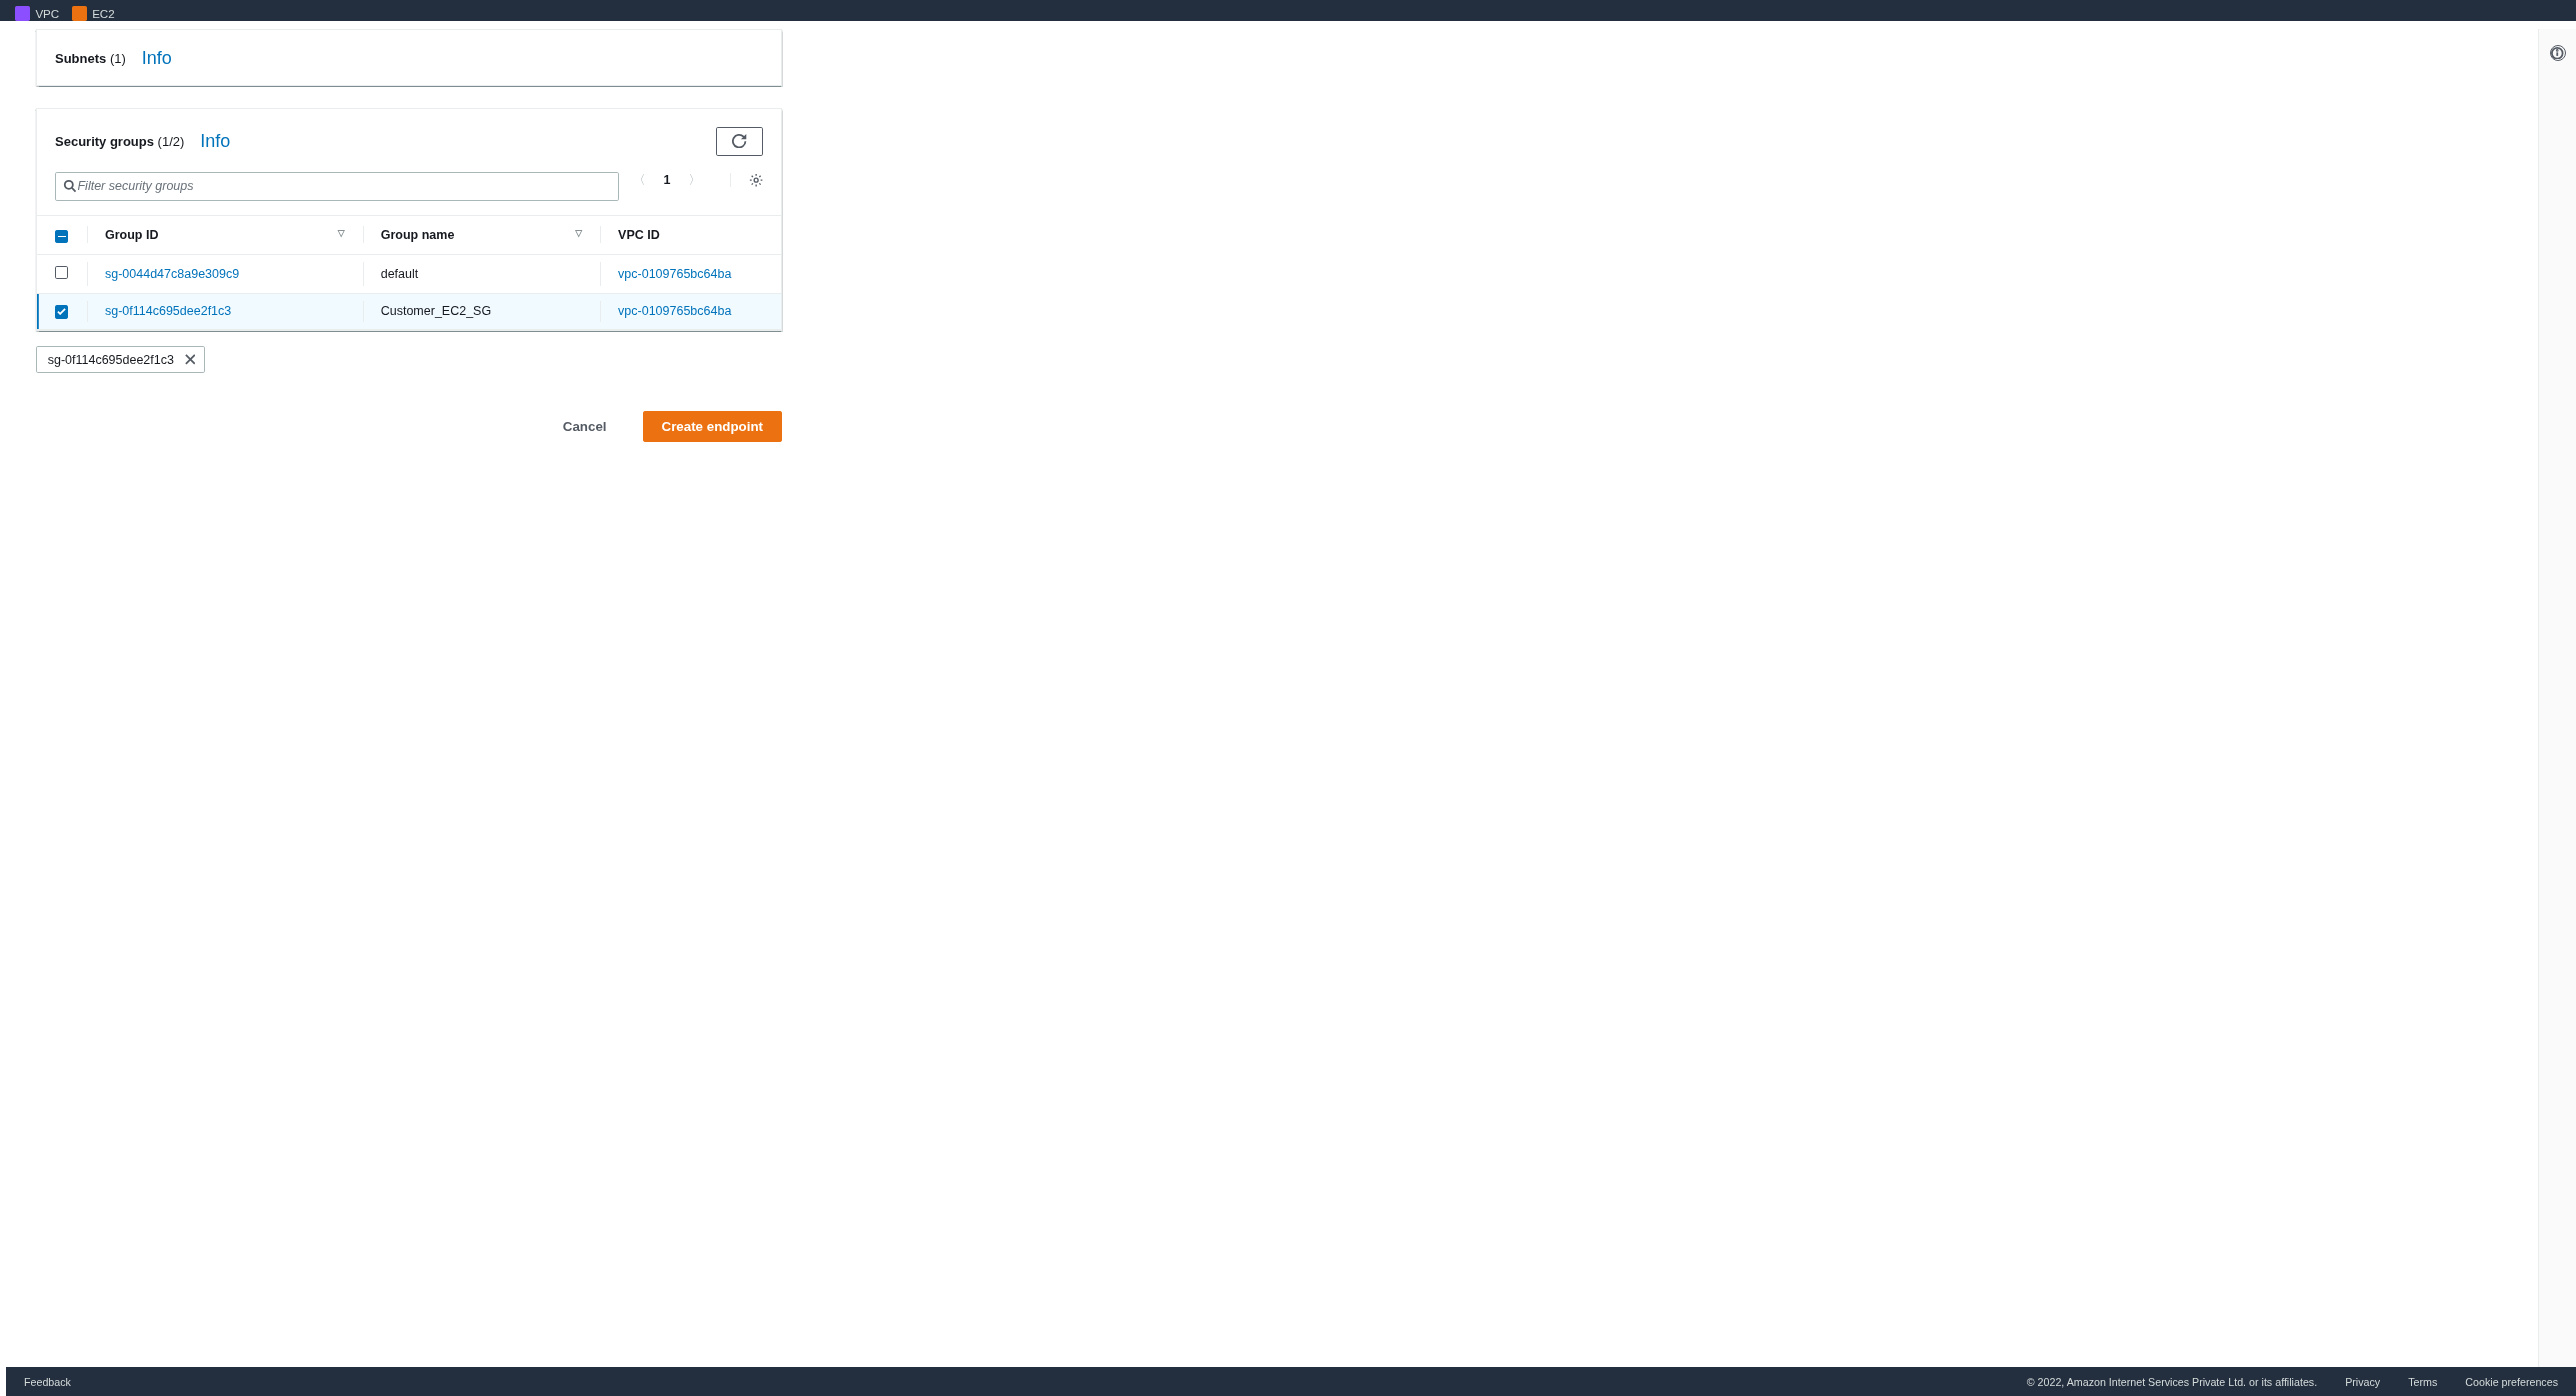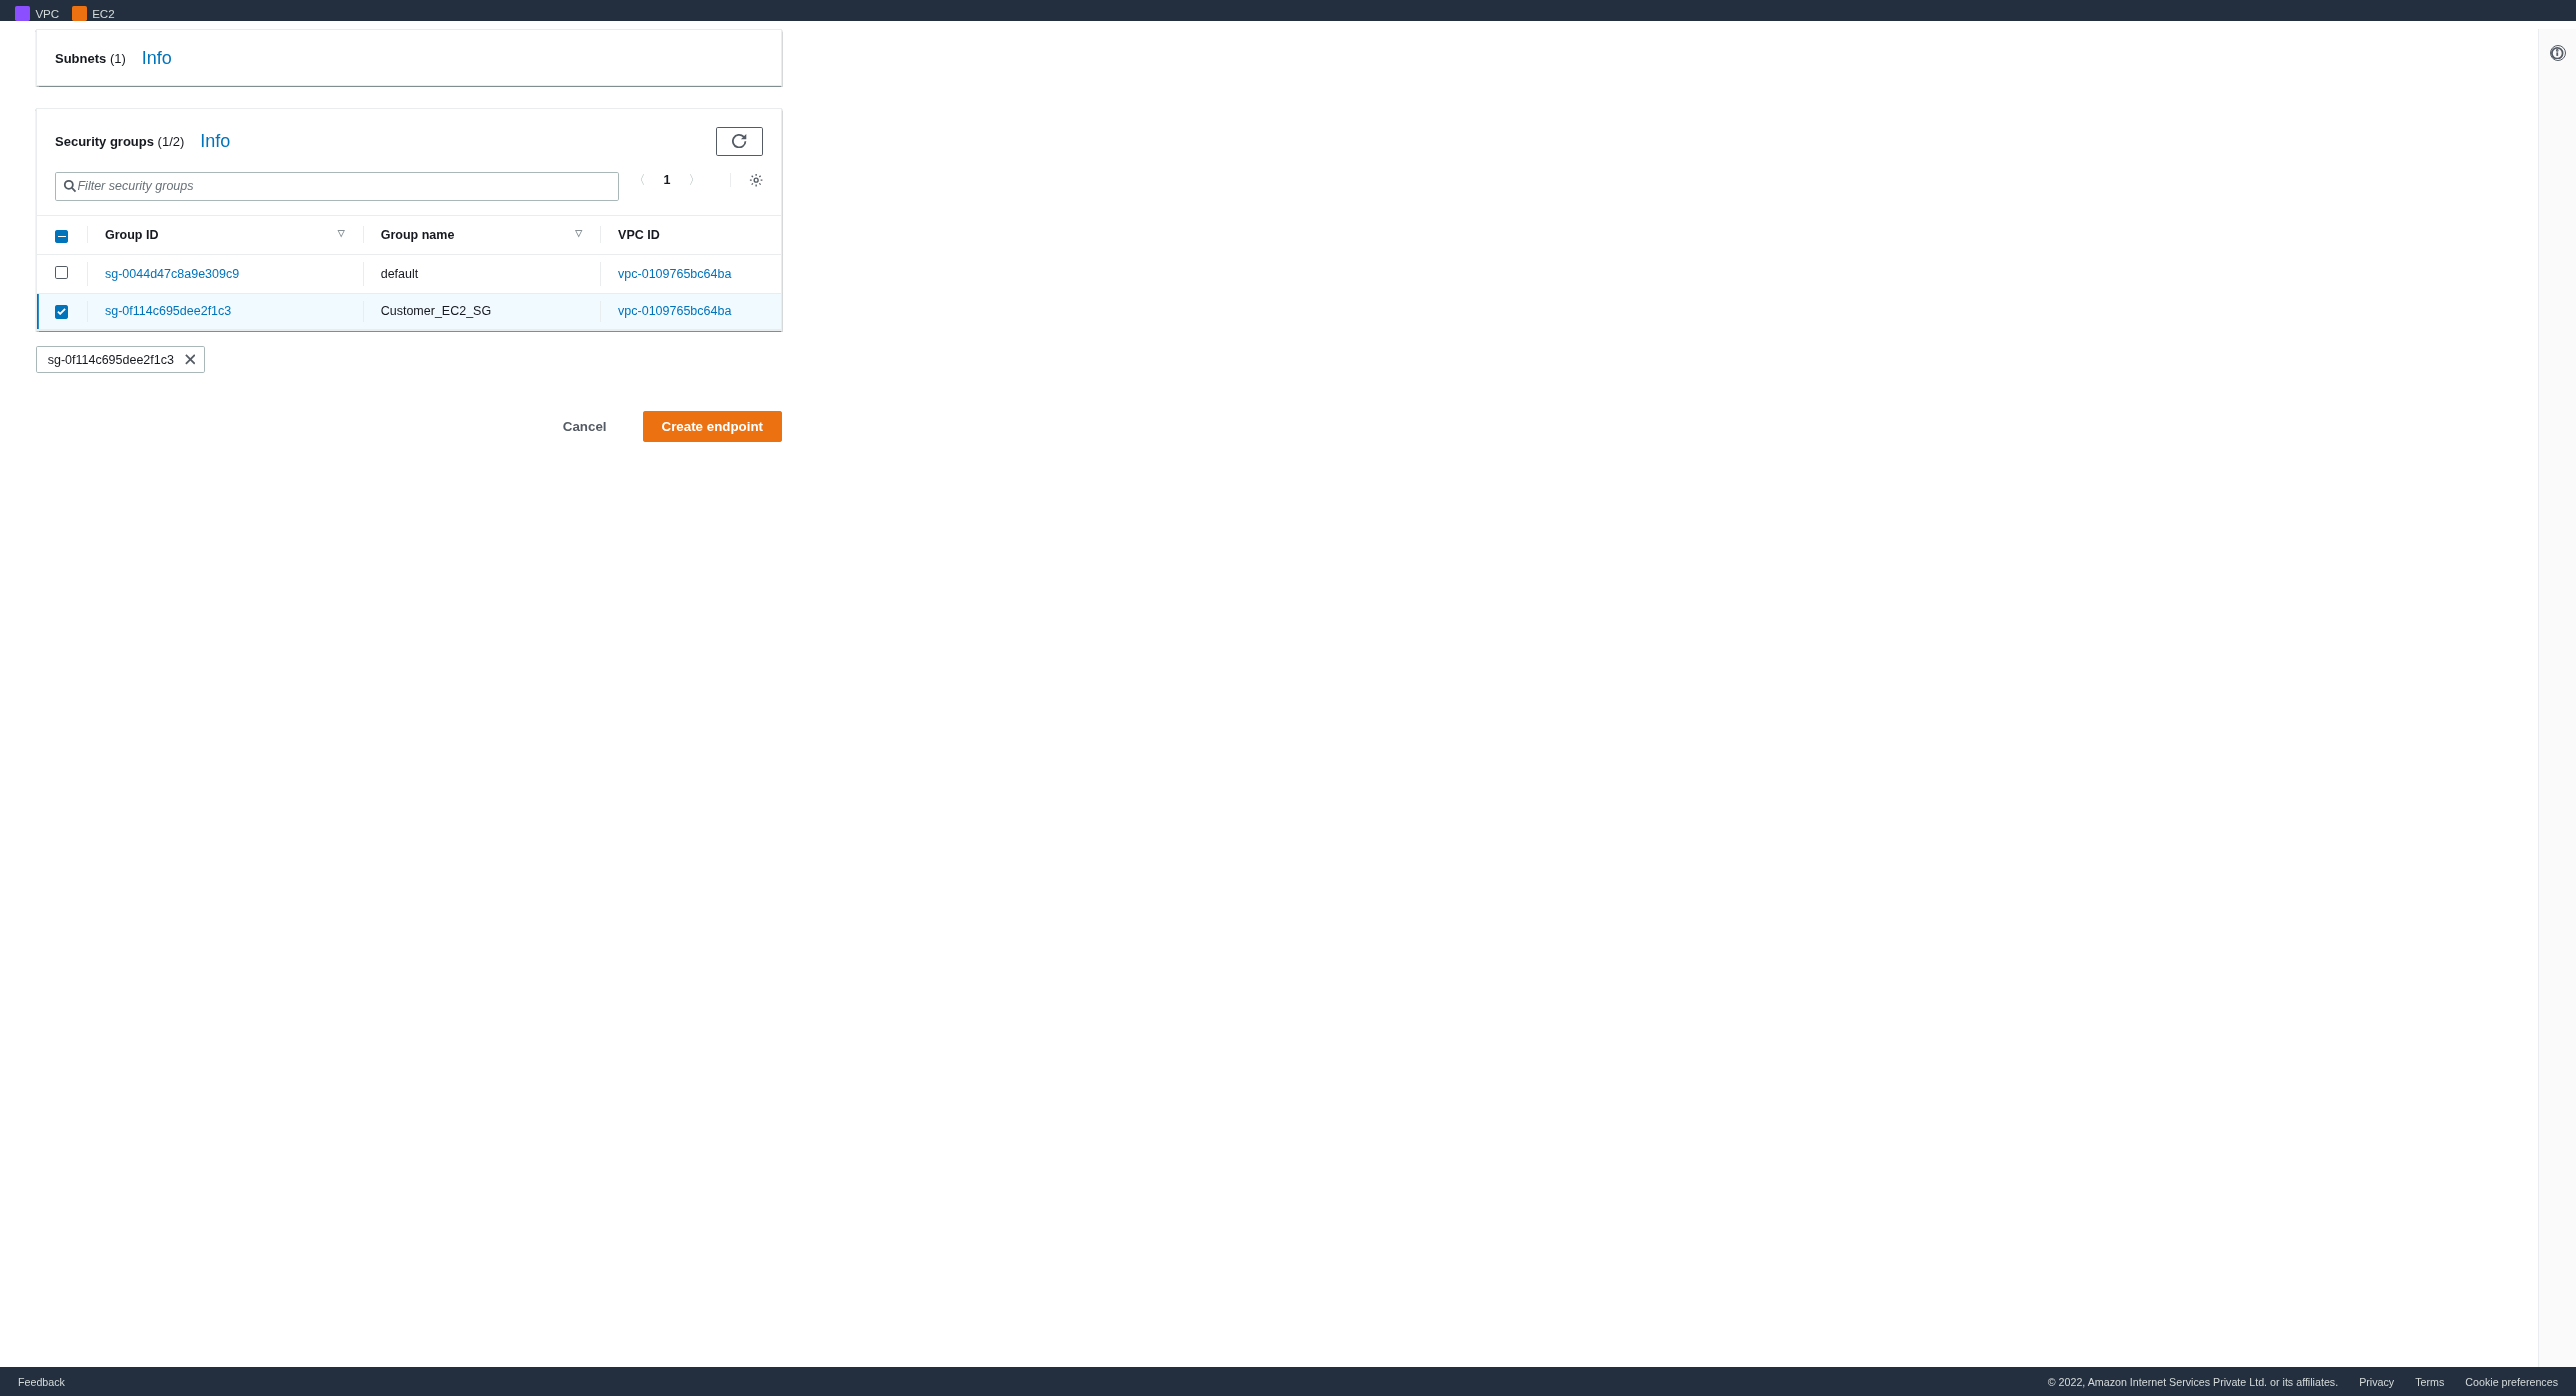--- a/index.html
+++ b/index.html
@@ -320,35 +320,35 @@
       display: flex;
       align-items: center;
       justify-content: center;
       font-size: 10.7px;
       font-weight: bold;
       cursor: pointer;
     }
     .footer {
       position: absolute;
       bottom: 0;
-      left: 0;
+      left: 6px;
       right: 0;
       height: 29px;
       background: #232f3e;
       color: #d5dbdb;
       display: flex;
       align-items: center;
       padding: 0 18px;
       font-size: 10.7px;
     }
     .footer .feedback { cursor: pointer; }
     .footer .right-links {
       margin-left: auto;
       display: flex;
-      gap: 21px;
+      gap: 28px;
     }
     .footer .right-links span { cursor: pointer; }
     .subnets-table-wrap {
       border-top: 0.9px solid #eaeded;
       border-bottom: 3.6px solid #eaeded;
       overflow-x: hidden;
     }
     .subnets-table-wrap table { min-width: 100%; }
     svg { display: block; }
   </style>

